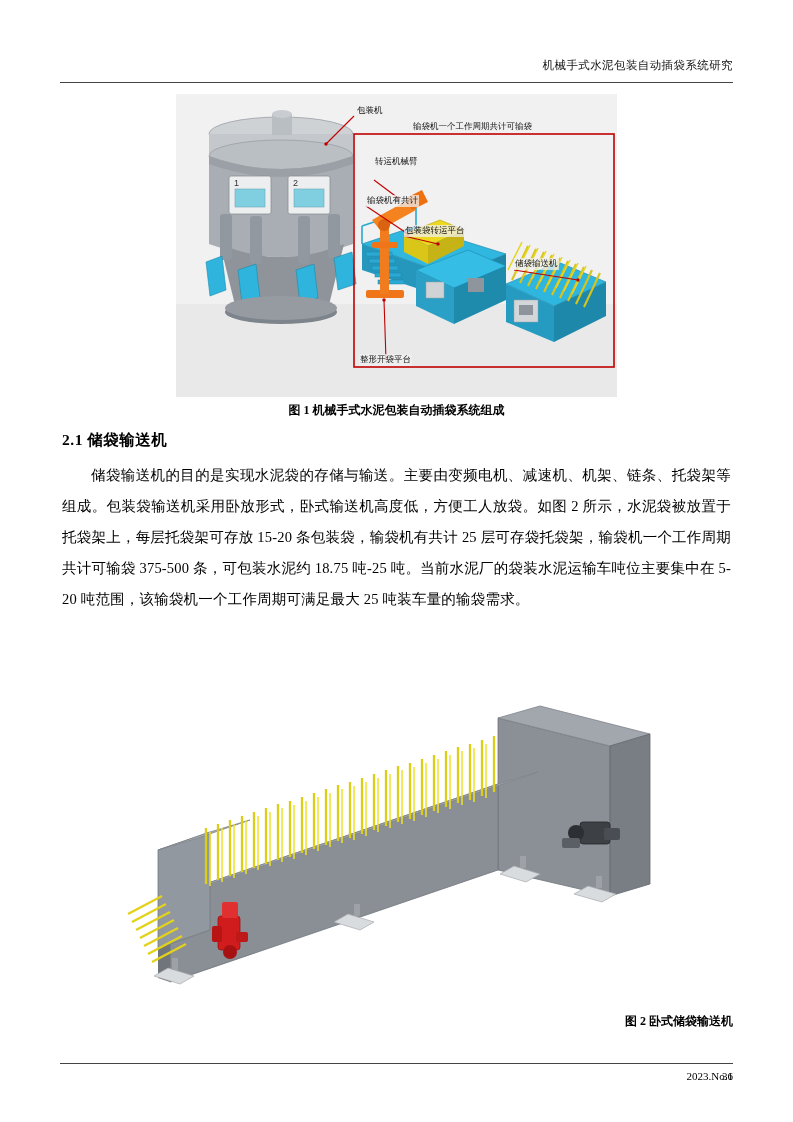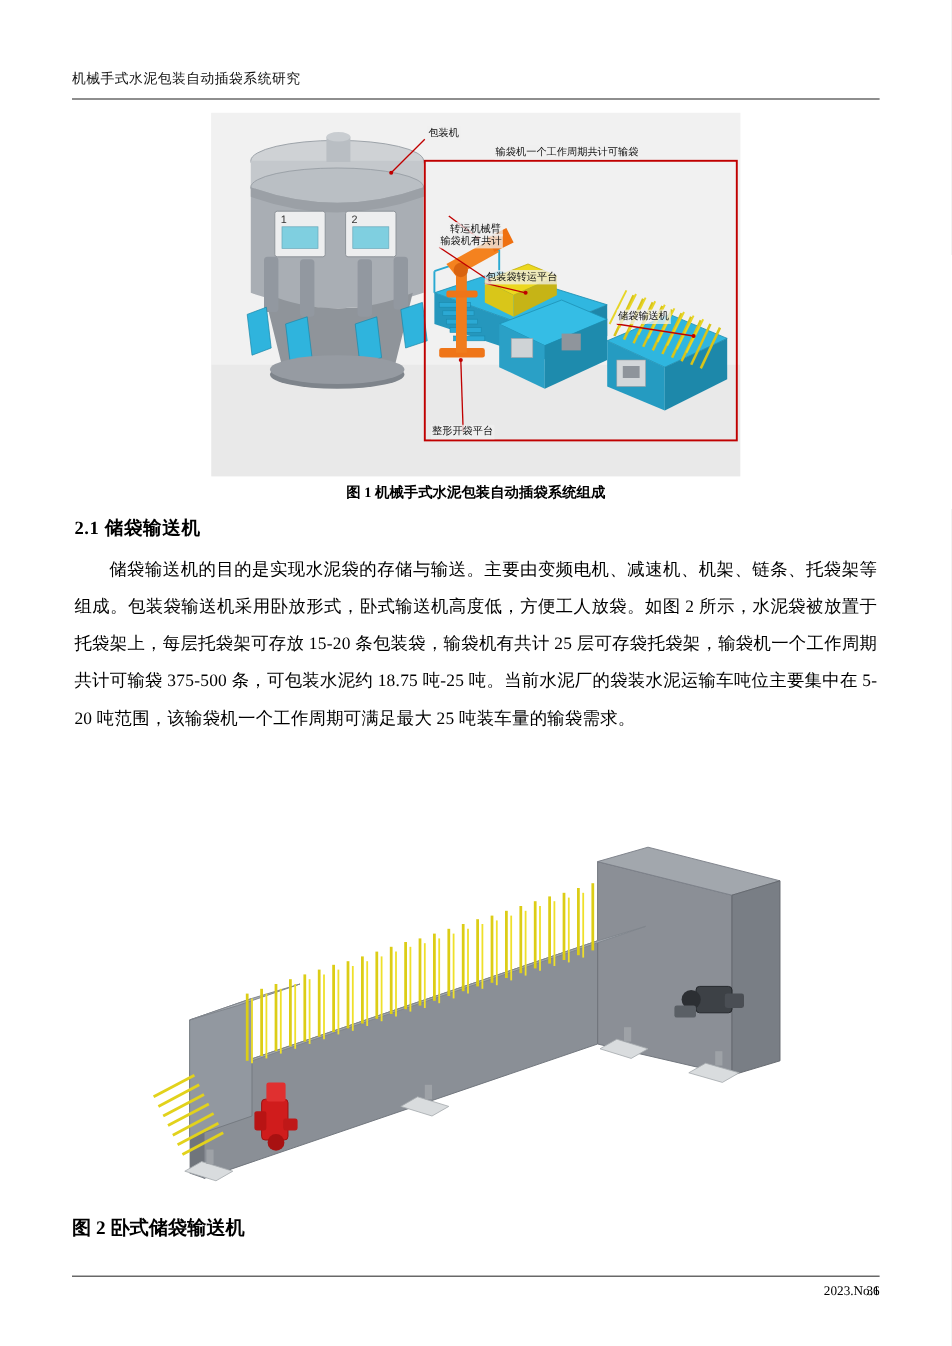--- a/index.html
+++ b/index.html
@@ -16,21 +16,21 @@
     overflow: hidden;
     font-family: "Liberation Serif", serif;
     color: #000;
   }
   
   .header {
     position: absolute;
     top: 58px;
     left: 60px;
     width: 673px;
-    text-align: left;
+    text-align: right;
     font-size: 11.5px;
     letter-spacing: 0.4px;
     color: #111;
     font-family: Liberation Serif, serif;
   }
   .header-rule {
     position: absolute;
     top: 82px;
     left: 60px;
     width: 673px;
@@ -86,22 +86,22 @@
     left: 110px;
     width: 590px;
     height: 300px;
     overflow: hidden;
   }
   .fig2-caption {
     position: absolute;
     top: 1013px;
     left: 60px;
     width: 673px;
-    text-align: left;
-    font-size: 16px;
+    text-align: right;
+    font-size: 12px;
     font-weight: bold;
   }
   
   .footer-rule {
     position: absolute;
     top: 1063px;
     left: 60px;
     width: 673px;
     height: 0;
     border-top: 1.2px solid #444;
@@ -277,21 +277,21 @@
         <circle cx="222" cy="104" r="1.7"></circle>
         <circle cx="232" cy="140" r="1.7"></circle>
         <circle cx="262" cy="150" r="1.7"></circle>
         <circle cx="402" cy="186" r="1.7"></circle>
         <circle cx="208" cy="206" r="1.7"></circle>
       </g>
     </svg>
 
     <div class="lbl" style="left:180px; top:11px;">包装机</div>
     <div class="lbl" style="left:236px; top:27px;">输袋机一个工作周期共计可输袋</div>
-    <div class="lbl" style="left:198px; top:91px;">转运机械臂</div>
+    <div class="lbl" style="left:198px; top:62px;">转运机械臂</div>
     <div class="lbl" style="left:190px; top:101px;">输袋机有共计</div>
     <div class="lbl" style="left:228px; top:131px;text-align:right;">包装袋转运平台</div>
     <div class="lbl" style="left:338px; top:164px;">储袋输送机</div>
     <div class="lbl" style="left:183px; top:260px;">整形开袋平台</div>
   </div>
 
   <div class="fig1-caption">图 1  机械手式水泥包装自动插袋系统组成</div>
 
   <div class="sec-head">2.1  储袋输送机</div>
 

